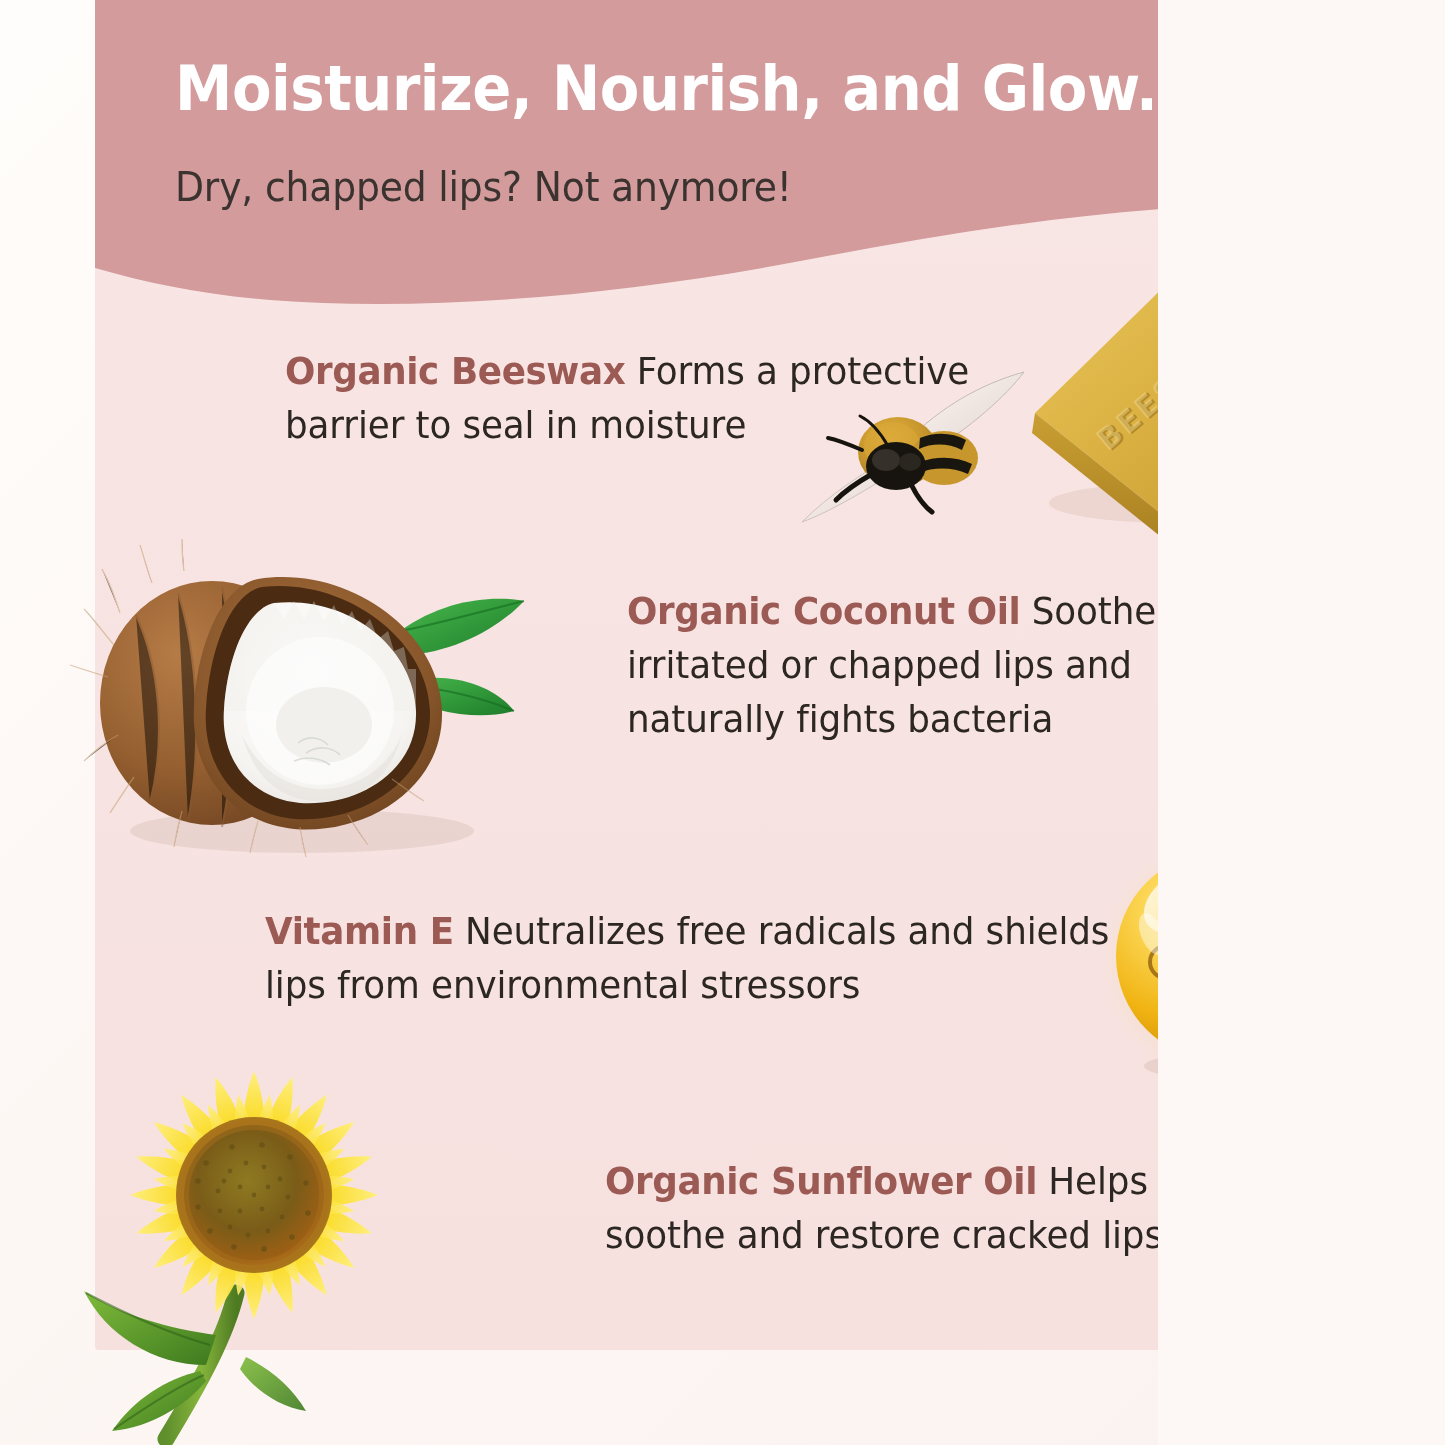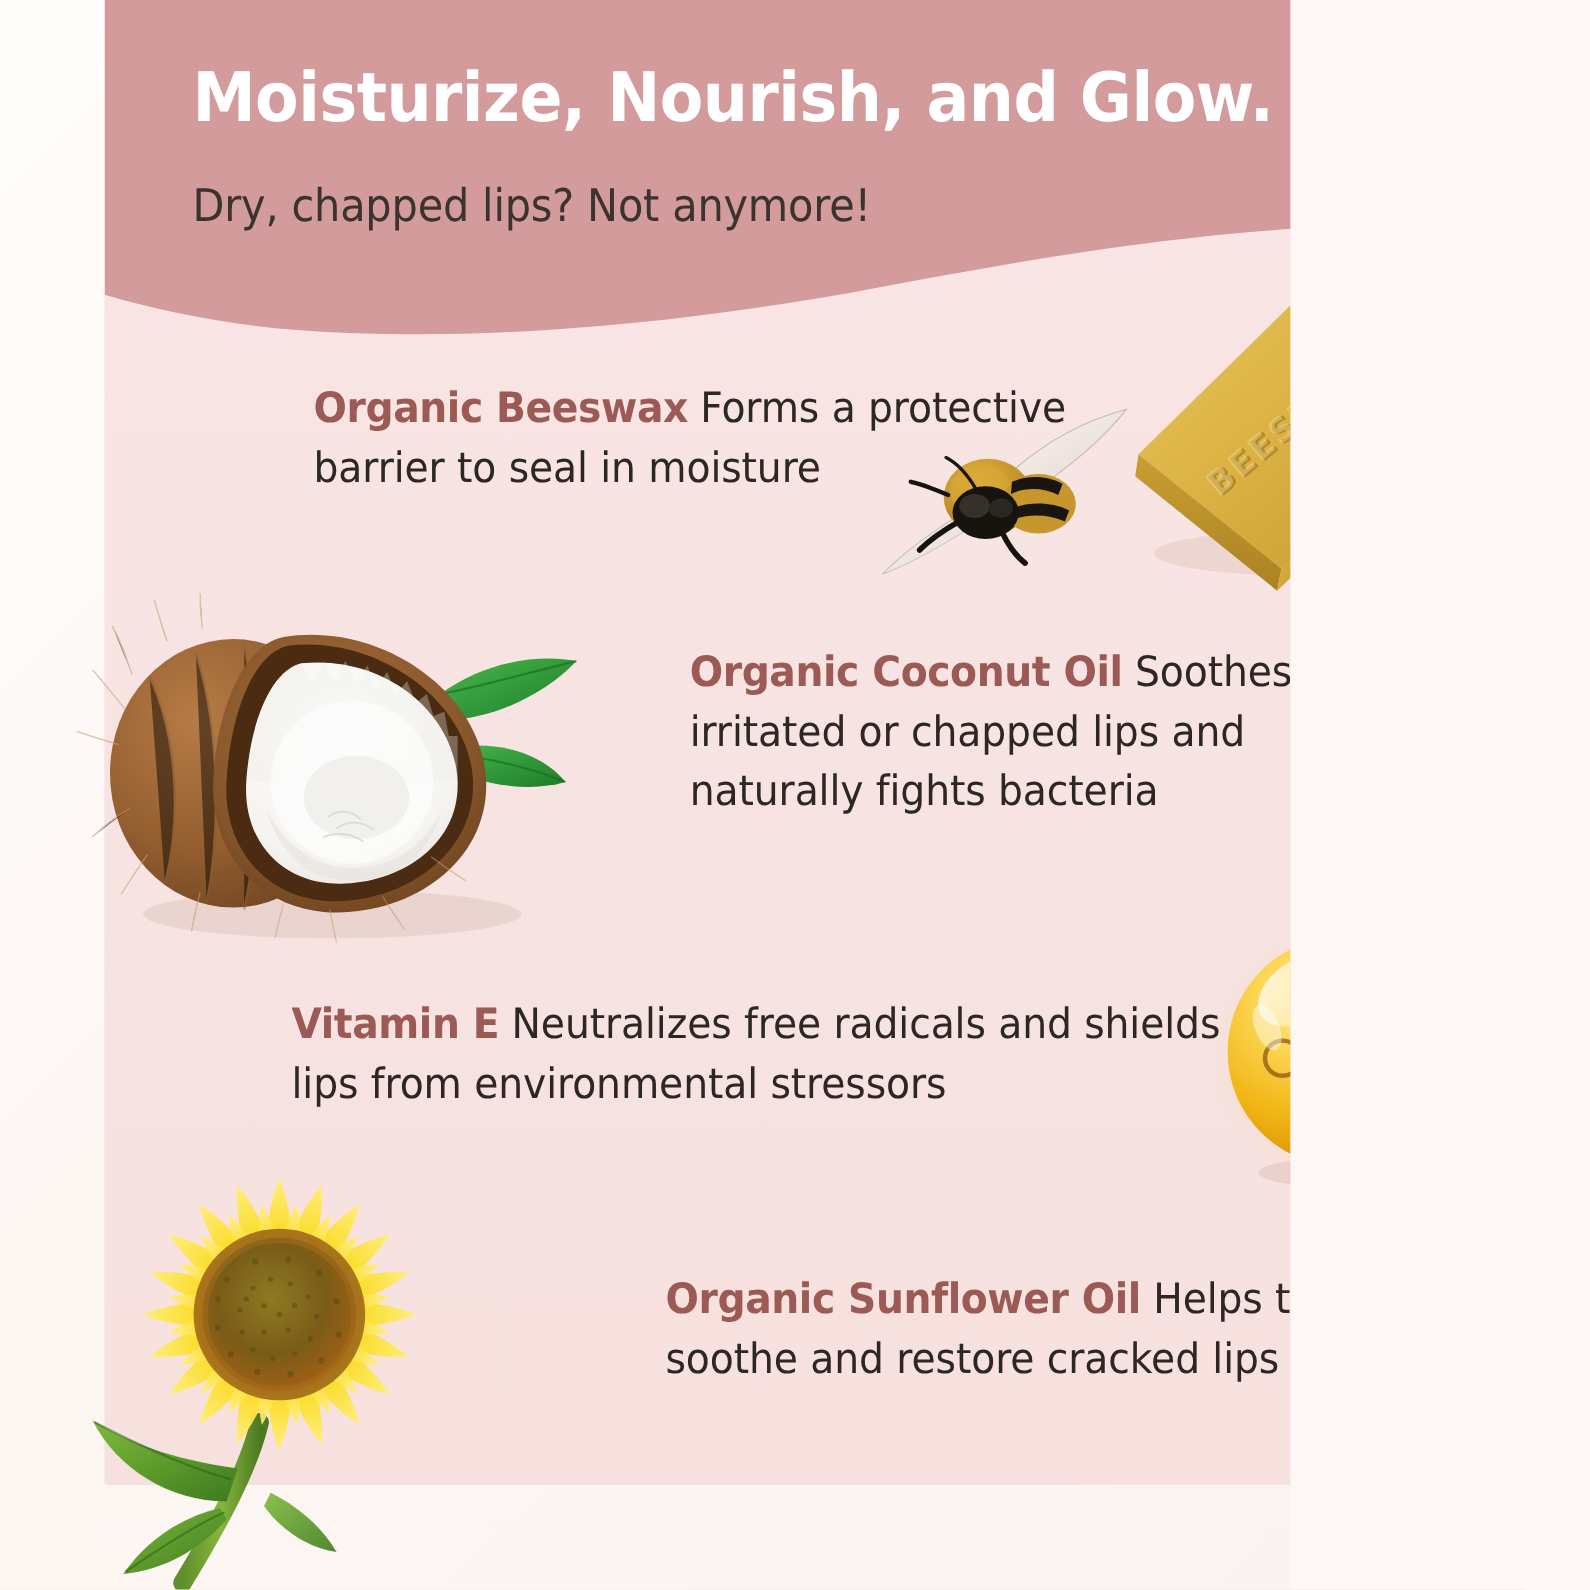--- a/index.html
+++ b/index.html
@@ -5,21 +5,21 @@
   html,body{margin:0;padding:0;}
   body{
     width:1445px;height:1445px;
     background:#fdf8f5;
     font-family:"DejaVu Sans", sans-serif;
     overflow:hidden;
     position:relative;
   }
 
   
-  #canvas{position:absolute;inset:0;width:1158px;height:1445px;overflow:hidden;padding-left:15px;}
+  #canvas{position:absolute;inset:0;width:1158px;height:1445px;overflow:hidden;}
 
   
   .page-wash{
     position:absolute;inset:0;
     background:linear-gradient(135deg,#fffdfb 0%,#fdf7f4 45%,#fbf3f1 100%);
   }
 
   
   .card{
     position:absolute;

